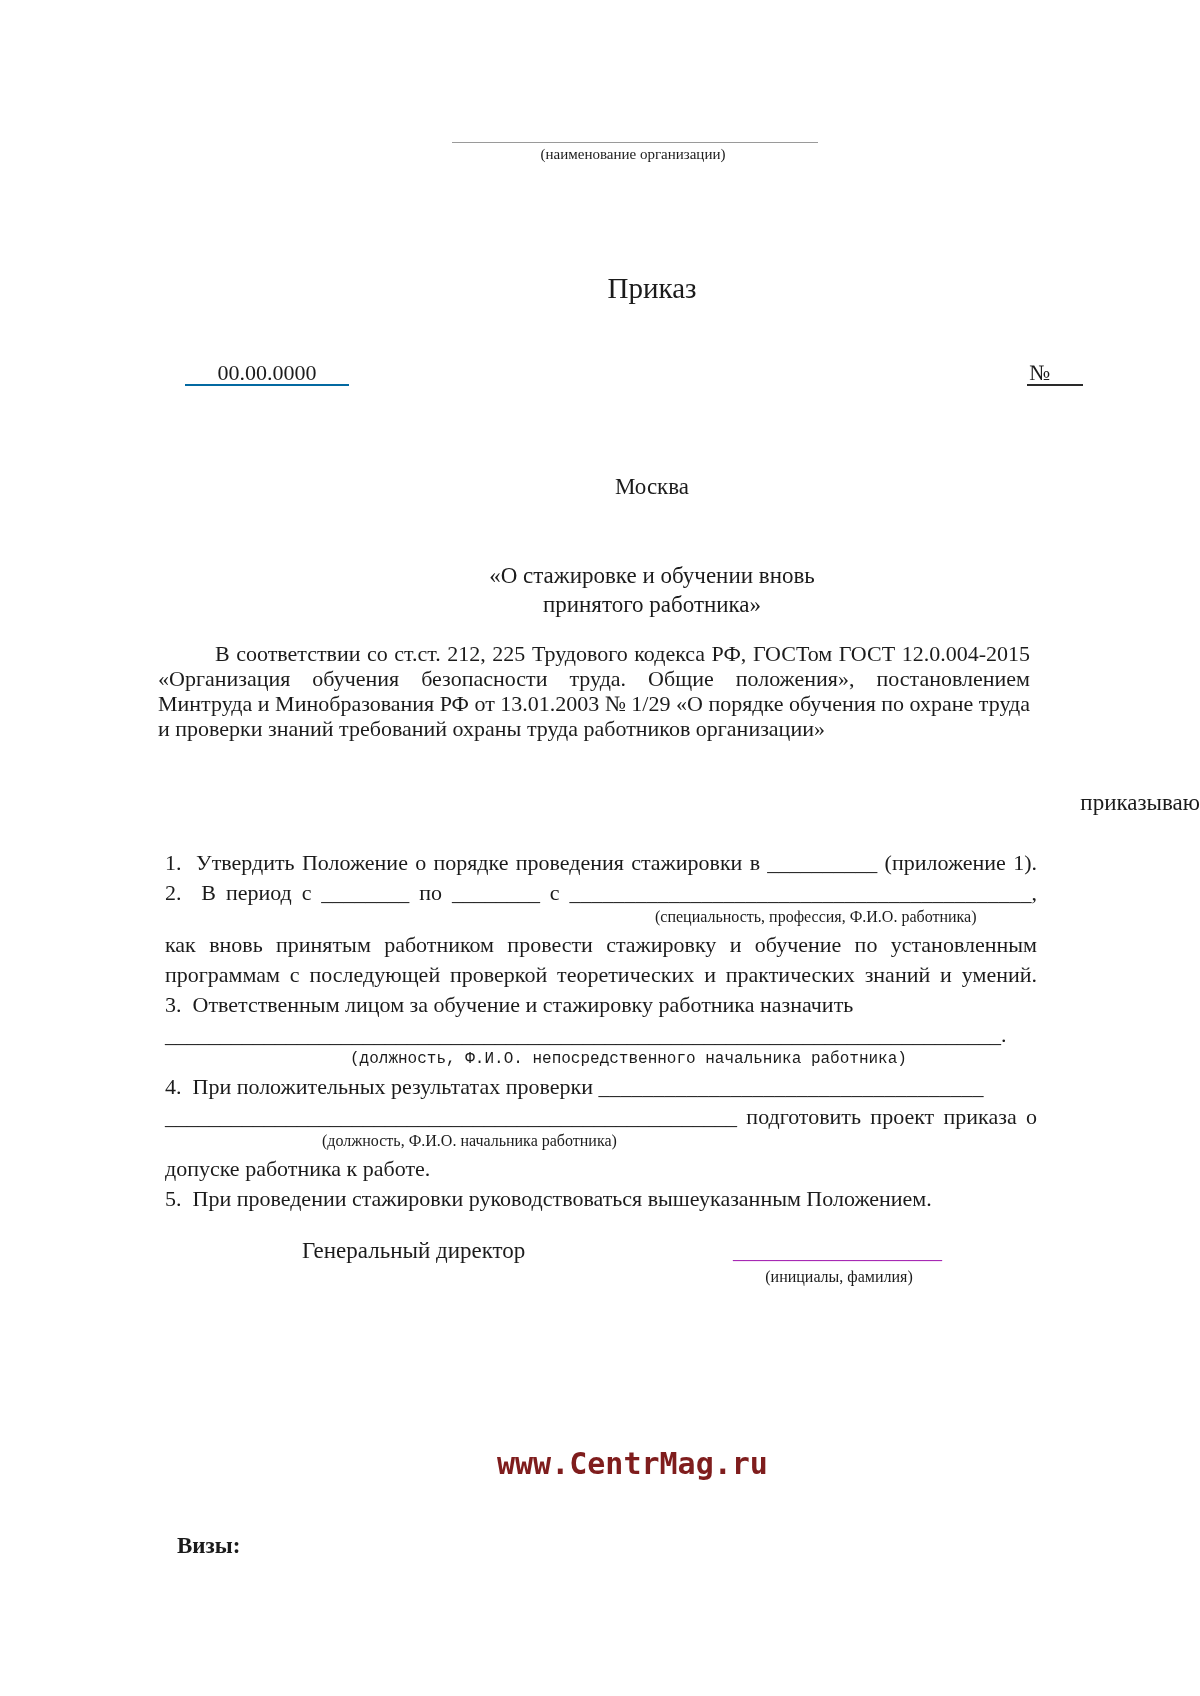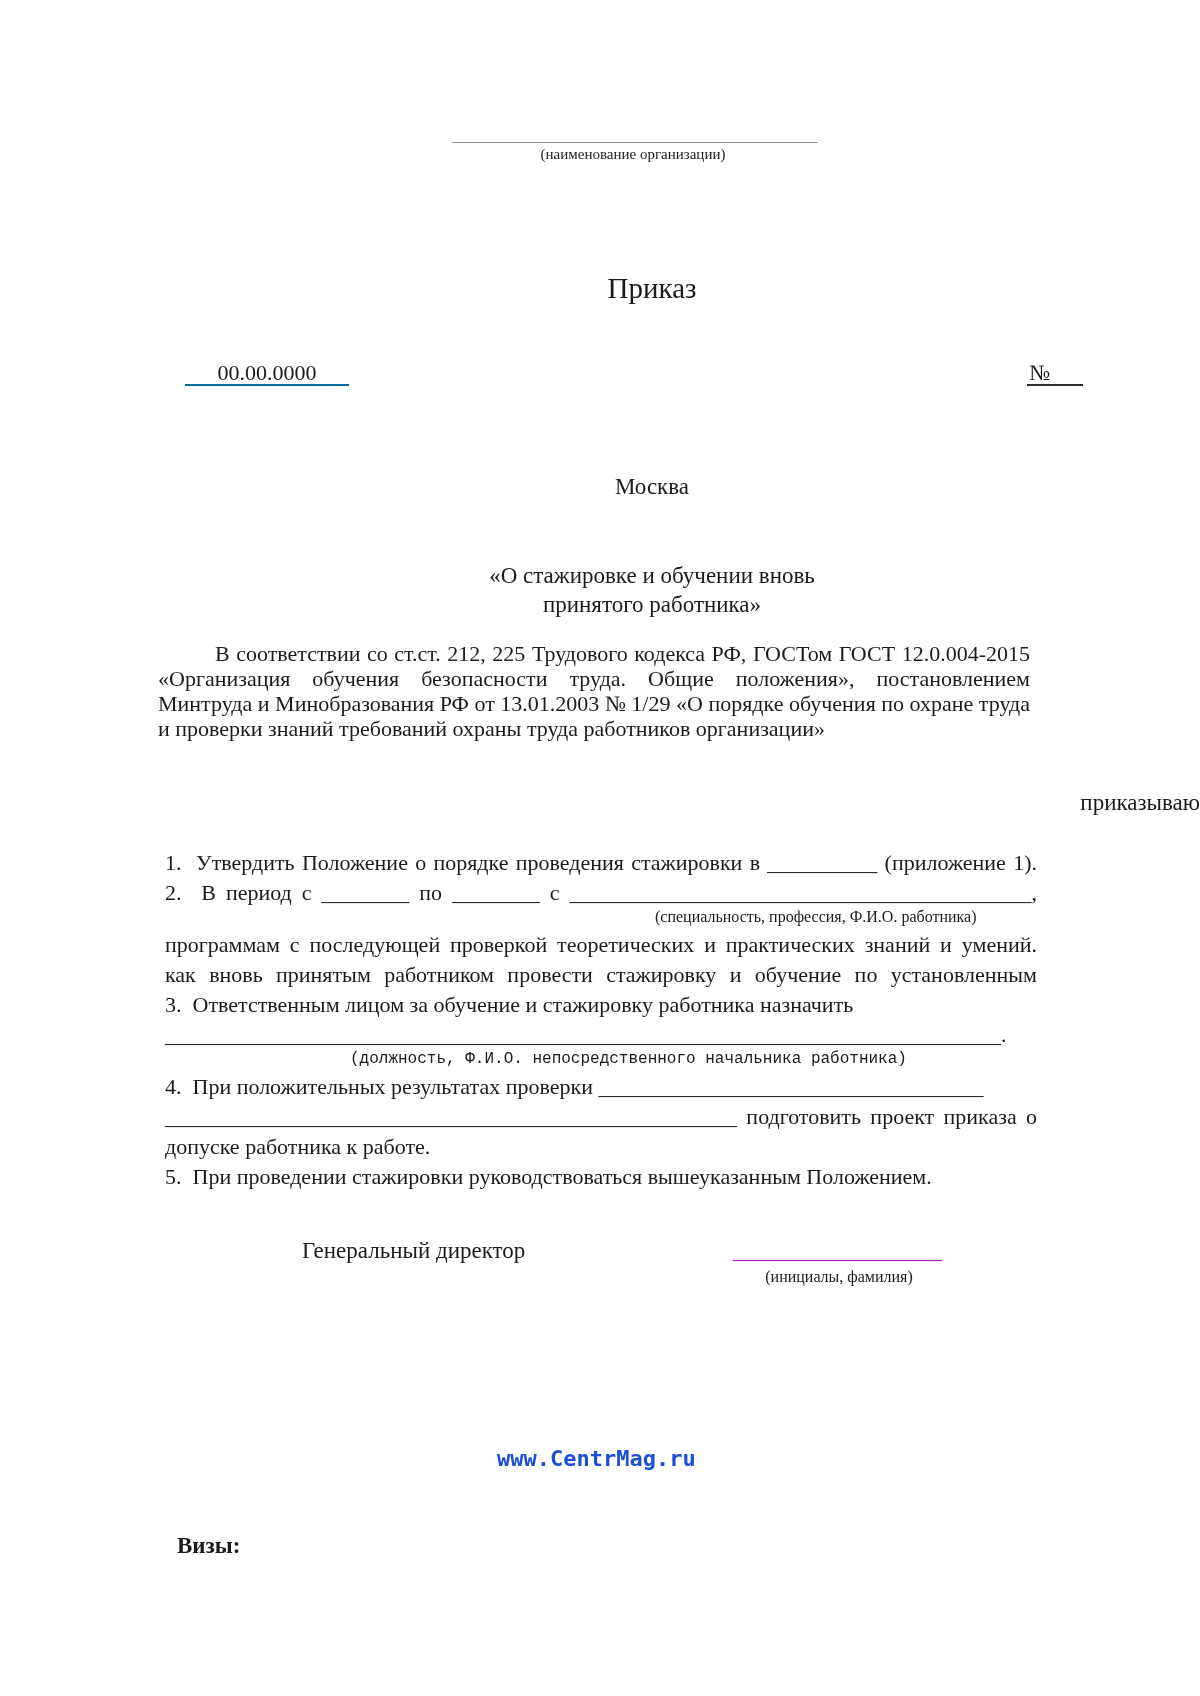--- a/index.html
+++ b/index.html
@@ -75,21 +75,21 @@
     line-height:26px; color:#a21caf; letter-spacing:0;
   }
   .sig-caption {
     position:absolute; left:733px; top:1268px; width:212px;
     text-align:center; font-size:16px;
   }
 
   .watermark {
     position:absolute; left:497px; top:1446px; width:240px;
     font-family:"DejaVu Sans Mono", monospace;
-    font-weight:bold; font-size:22px; color:#1d4ed8;
+    font-weight:bold; font-size:30px; color:#7f1d1d;
   }
 
   .visas { position:absolute; left:177px; top:1533px; font-size:23px;font-weight:bold; }
 </style>
 </head>
 <body>
 
 <div class="page">
 
   <div class="org-line"></div>
@@ -112,27 +112,28 @@
   </div>
 
   <div class="preamble">В соответствии со ст.ст. 212, 225 Трудового кодекса РФ, ГОСТом ГОСТ 12.0.004-2015 «Организация обучения безопасности труда. Общие положения», постановлением Минтруда и Минобразования РФ от 13.01.2003 № 1/29 «О порядке обучения по охране труда и проверки знаний требований охраны труда работников организации»</div>
 
   <div class="decree-word">приказываю</div>
 
   <div class="items">
     <div class="bline jl">1.&nbsp; Утвердить Положение о порядке проведения стажировки в __________ (приложение 1).</div>
     <div class="bline jl">2.&nbsp; В период с ________ по ________ с __________________________________________,</div>
     <div class="caption cap1">(специальность, профессия, Ф.И.О. работника)</div>
+    <div class="bline jl">как вновь принятым работником провести стажировку и обучение по установленным</div>
     <div class="bline jl">программам с последующей проверкой теоретических и практических знаний и умений.</div>
-    <div class="bline jl">как вновь принятым работником провести стажировку и обучение по установленным</div>
     <div class="bline">3.&nbsp;&nbsp;Ответственным лицом за обучение и стажировку работника назначить</div>
     <div class="bline">____________________________________________________________________________.</div>
     <div class="caption cap2">(должность, Ф.И.О. непосредственного начальника работника)</div>
     <div class="bline">4.&nbsp;&nbsp;При положительных результатах проверки ___________________________________</div>
     <div class="bline jl">____________________________________________________ подготовить проект приказа о</div>
+    <div class="caption cap3">(должность, Ф.И.О. начальника работника)</div>
     <div class="bline">допуске работника к работе.</div>
     <div class="bline">5.&nbsp;&nbsp;При проведении стажировки руководствоваться вышеуказанным Положением.</div>
   </div>
 
   <div class="sig-position">Генеральный директор</div>
   <div class="sig-blank">___________________</div>
   <div class="sig-caption">(инициалы, фамилия)</div>
 
   <div class="watermark">www.CentrMag.ru</div>
 

